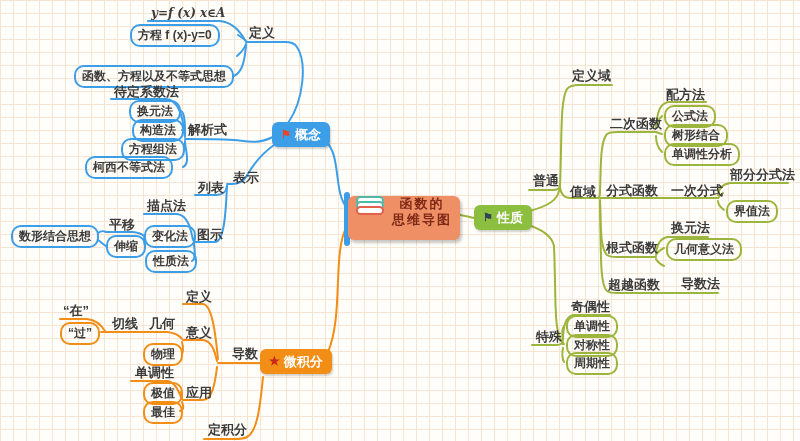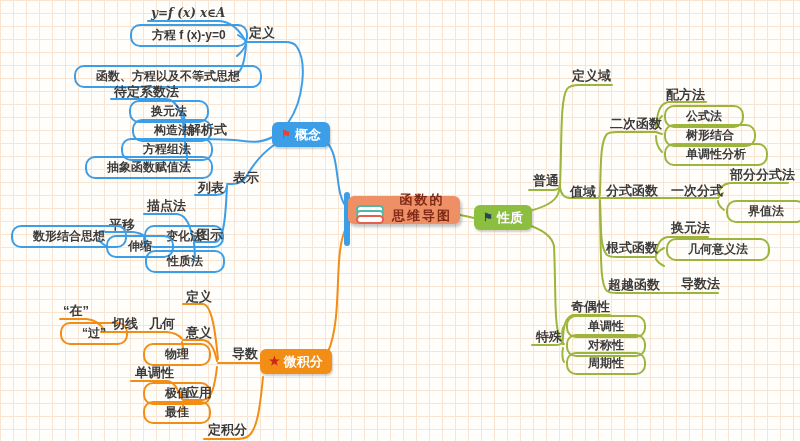--- a/index.html
+++ b/index.html
@@ -17,35 +17,35 @@
     font-family:"Liberation Sans",sans-serif;
   }
   #edges{position:absolute;left:0;top:0}
   #edges path{fill:none;stroke-width:2;stroke-linecap:round}
   .gb path{stroke:var(--blue)}
   .go path{stroke:var(--orange)}
   .gg path{stroke:var(--green-line)}
   .t{position:absolute;white-space:nowrap;font-weight:bold;font-size:13px;line-height:14px;color:var(--text)}
   .math{font-family:"DejaVu Serif",serif;font-style:italic;font-size:12px}
   .bub{position:absolute;white-space:nowrap;font-weight:bold;font-size:12px;line-height:15px;color:var(--text);
-       padding:2px 20px;border:2px solid var(--blue);border-radius:10px;background:transparent}
+       padding:2px 6px;border:2px solid var(--blue);border-radius:10px;background:transparent}
   .co{border-color:var(--orange)}
   .cg{border-color:var(--green-line)}
   .topic{position:absolute;display:flex;align-items:center;gap:4px;padding:5px 9px;border-radius:6px;
          color:#fff;font-weight:bold;font-size:13px;line-height:15px;box-shadow:1px 2px 2px rgba(0,0,0,.18)}
   .topic.tb{background:var(--blue)}
   .topic.tg{background:var(--green-node)}
   .topic.to{background:var(--orange)}
   .ticon{font-size:11px;line-height:11px}
   .ticon.red{color:#E8432D}
   .ticon.dark{color:#2F4456}
   .ticon.star{color:#C9271B;font-size:12px}
   #rootbar{position:absolute;left:344px;top:192px;width:6px;height:54px;background:var(--blue);border-radius:3px}
-  #root{position:absolute;left:348px;top:196px;width:112px;height:28px;background:var(--root-bg);
-        border-radius:6px;box-shadow:2px 3px 3px rgba(0,0,0,.22);display:flex;align-items:flex-end}
+  #root{position:absolute;left:348px;top:196px;width:112px;height:44px;background:var(--root-bg);
+        border-radius:6px;box-shadow:2px 3px 3px rgba(0,0,0,.22);display:flex;align-items:flex-start}
   .books{display:flex;flex-direction:column;margin-left:8px}
   .book{width:28px;height:9px;background:#fff;border:2px solid #4FB9A9;border-radius:5px;margin-top:-4px;box-sizing:border-box}
   .book:first-child{margin-top:0}
   .book.red{border-color:#E2604C}
   .roottext{flex:1;text-align:center;color:var(--root-text);font-weight:bold;font-size:13px;line-height:16px;letter-spacing:2px}
 </style>
 </head>
 <body>
 
 <div id="canvas">
@@ -146,21 +146,21 @@
 
   <div class="t math" style="left:151px;top:6px">y=f (x)  x∈A</div>
   <div class="bub" style="left:130px;top:24px">方程 f (x)-y=0</div>
   <div class="bub" style="left:74px;top:65px">函数、方程以及不等式思想</div>
   <div class="t" style="left:249px;top:26px">定义</div>
   <div class="t" style="left:114px;top:85px">待定系数法</div>
   <div class="bub" style="left:129px;top:100px">换元法</div>
   <div class="bub" style="left:132px;top:119px">构造法</div>
   <div class="t" style="left:188px;top:123px">解析式</div>
   <div class="bub" style="left:121px;top:138px">方程组法</div>
-  <div class="bub" style="left:85px;top:156px">抽象函数赋值法</div>
+  <div class="bub" style="left:85px;top:156px">柯西不等式法</div>
   <div class="t" style="left:233px;top:171px">表示</div>
   <div class="t" style="left:198px;top:181px">列表</div>
   <div class="t" style="left:147px;top:199px">描点法</div>
   <div class="t" style="left:109px;top:218px">平移</div>
   <div class="bub" style="left:144px;top:225px">变化法</div>
   <div class="t" style="left:197px;top:228px">图示</div>
   <div class="bub" style="left:106px;top:235px">伸缩</div>
   <div class="bub" style="left:11px;top:225px">数形结合思想</div>
   <div class="bub" style="left:145px;top:250px">性质法</div>
 

